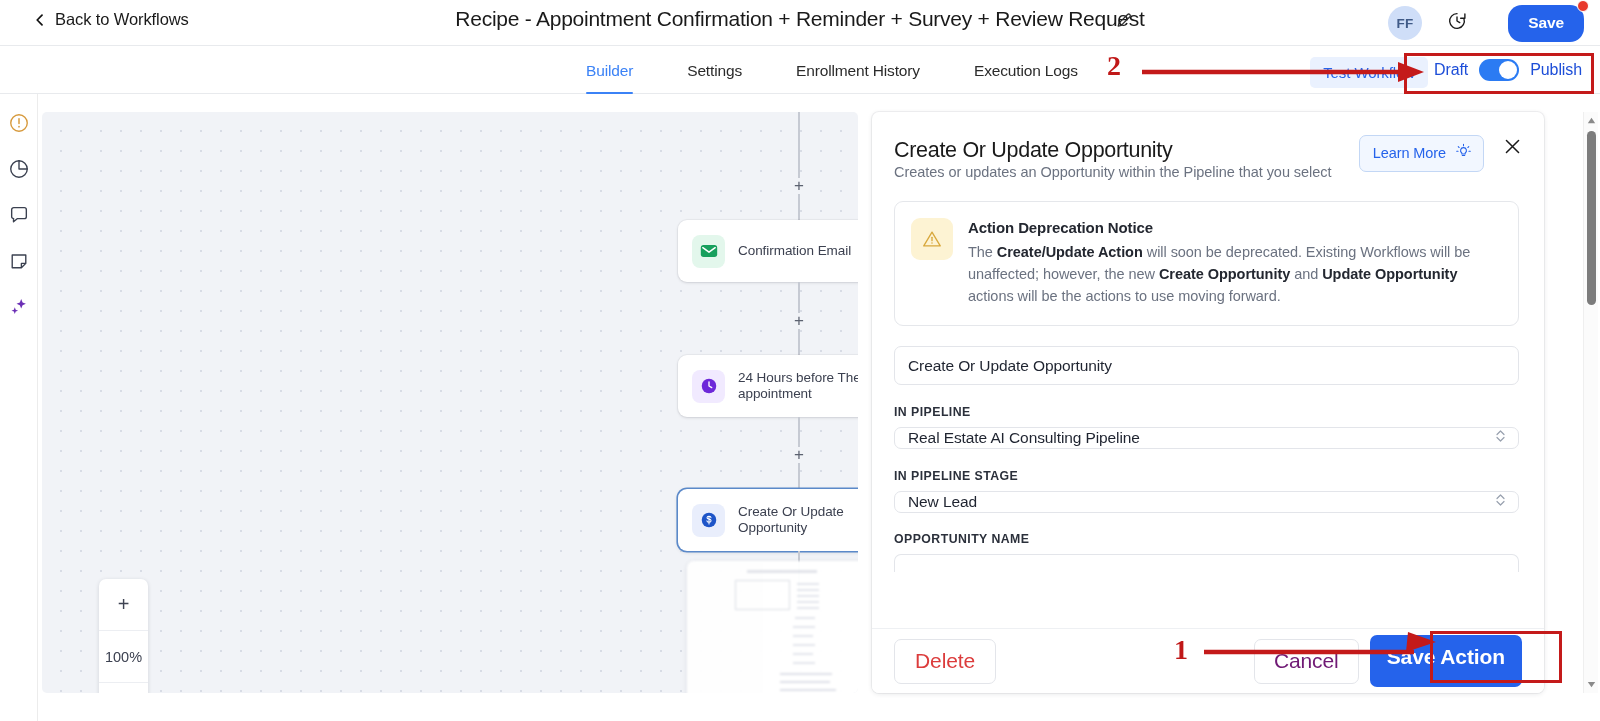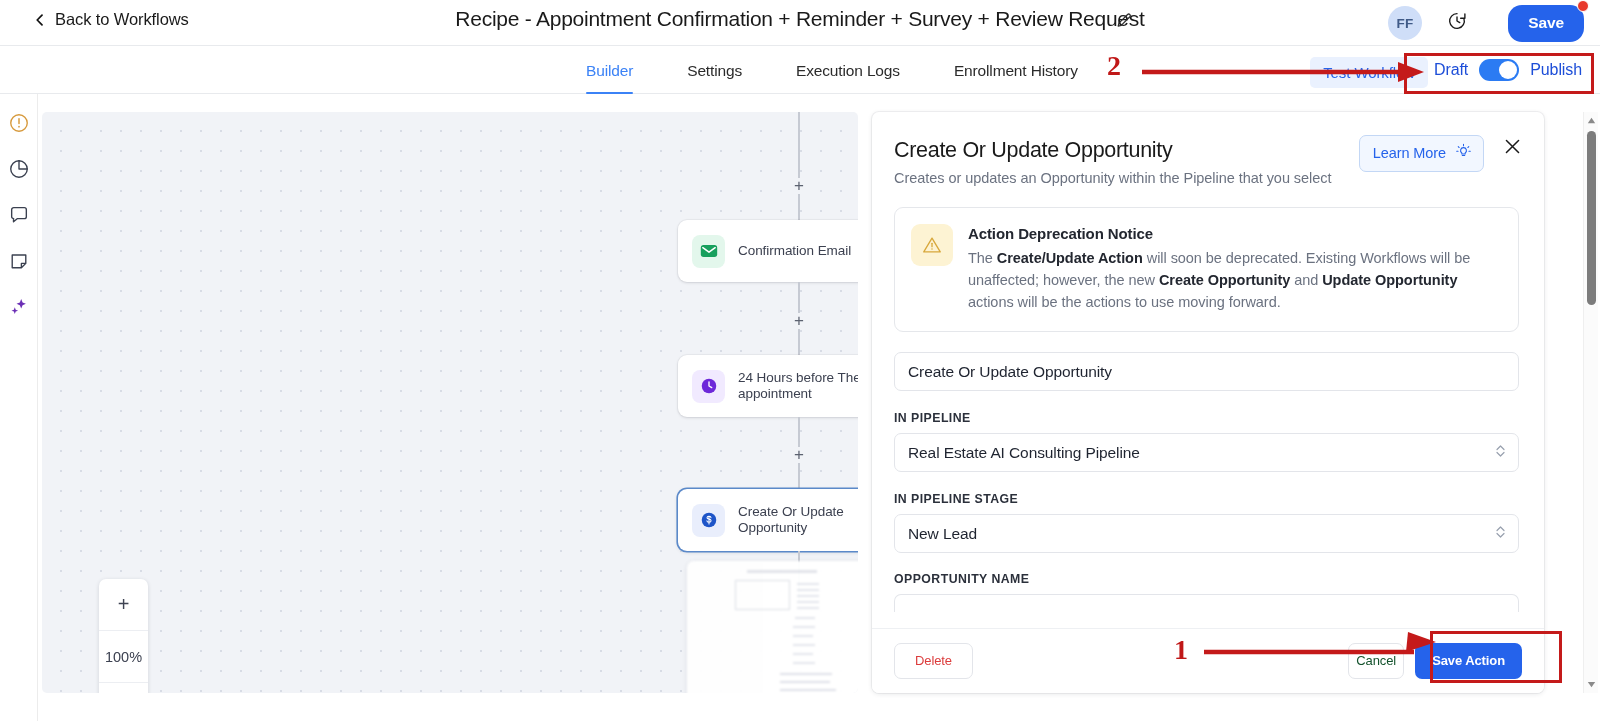--- a/index.html
+++ b/index.html
@@ -169,21 +169,21 @@
     position:absolute; left:872px; top:112px; width:672px; height:581px;
     background:#fff; border-radius:7px;
     box-shadow:0 1px 5px rgba(20,25,40,.10), 0 0 0 1px rgba(20,25,40,.05);
     overflow:hidden;
   }
   .panel-body { position:absolute; inset:0 0 65px 0; padding:26px 25px 0 22px; }
   .panel-title {
     font-size:21.5px; color:#1a1a1a; letter-spacing:-0.3px; font-weight:400;
   }
   .panel-sub {
-    font-size:14.5px; color:#6b7280; margin-top:7px; letter-spacing:-0.05px;
+    font-size:14.5px; color:#6b7280; margin-top:1px; letter-spacing:-0.05px;
   }
   .learn-more {
     position:absolute; right:60px; top:23px;
     background:#f2f7ff; border:1px solid #c3d7f5; border-radius:7px;
     color:#2563eb; font-size:14.5px; padding:7px 11px 8px 13px;
     display:flex; align-items:center; gap:9px; cursor:pointer;
     font-family:inherit; letter-spacing:-0.1px;
   }
   .close-x {
     position:absolute; right:22px; top:26px; width:20px; height:20px;
@@ -211,54 +211,54 @@
   .flabel {
     font-size:12.3px; font-weight:700; color:#2b303b;
     letter-spacing:0.45px; margin-bottom:8px;
   }
   .finput {
     width:100%; height:39px; border:1px solid #e3e5ea; border-radius:7px;
     background:#fff; font-size:15.5px; color:#1f2430; padding:0 13px;
     font-family:inherit; letter-spacing:-0.1px;
   }
   .fselect {
-    width:100%; height:39px; border:1px solid #e3e5ea; border-radius:7px;
+    width:100%; height:22px; border:1px solid #e3e5ea; border-radius:7px;
     background:#fff; font-size:15.5px; color:#1f2430; padding:0 13px;
     display:flex; align-items:center; cursor:pointer; position:relative;
     letter-spacing:-0.1px;
   }
   .caret-updown {
     position:absolute; right:12px; top:50%; transform:translateY(-50%);
     color:#98a0ae;
   }
   .field.partial { margin-top:19px; }
   .finput.cut { height:18px; overflow:hidden; border-bottom:none;
     border-bottom-left-radius:0; border-bottom-right-radius:0; }
 
   
   .panel-foot {
     position:absolute; left:0; right:0; bottom:0; height:65px;
     background:#fff; border-top:1px solid #eef0f3;
     display:flex; align-items:center; padding:0 22px;
   }
   .btn {
-    border-radius:7px; font-size:13px; font-family:inherit; cursor:pointer;
+    border-radius:7px; font-size:21px; font-family:inherit; cursor:pointer;
     letter-spacing:-0.1px;
   }
   .btn-delete {
     background:#fff; border:1px solid #e3e5ea; color:#dc3c3c;
     padding:9px 20px 10px;
   }
   .btn-cancel {
-    background:#fff; border:1px solid #e3e5ea; color:#14532d;
-    padding:9px 7px 10px; margin-left:auto;
+    background:#fff; border:1px solid #e3e5ea; color:#701a75;
+    padding:9px 19px 10px; margin-left:auto;
   }
   .btn-save-action {
     background:#2563eb; border:none; color:#fff; font-weight:700;
-    padding:10px 17px 11px; margin-left:11px;
+    padding:10px 17px 18px; margin-left:11px;
   }
 
   
   .vscroll {
     position:absolute; right:2px; top:112px; width:15px; height:581px;
     background:#fbfbfb; border-left:1px solid #efefef;
   }
   .vs-arrow {
     position:absolute; left:0; width:15px; height:15px;
     display:flex; align-items:center; justify-content:center; cursor:pointer;
@@ -319,22 +319,22 @@
     <div class="save-wrap">
       <button class="save-btn">Save</button>
       <span class="save-dot"></span>
     </div>
   </div>
 
   <div class="tabbar">
     <div class="tabs">
       <div class="tab active">Builder</div>
       <div class="tab">Settings</div>
+      <div class="tab">Enrollment History</div>
       <div class="tab">Execution Logs</div>
-      <div class="tab">Enrollment History</div>
     </div>
 
     <button class="test-wf">Test Workflow</button>
 
     <div class="pub-group">
       <span class="pub-label">Draft</span>
       <div class="toggle">
         <span class="toggle-knob"></span>
       </div>
       <span class="pub-label">Publish</span>

